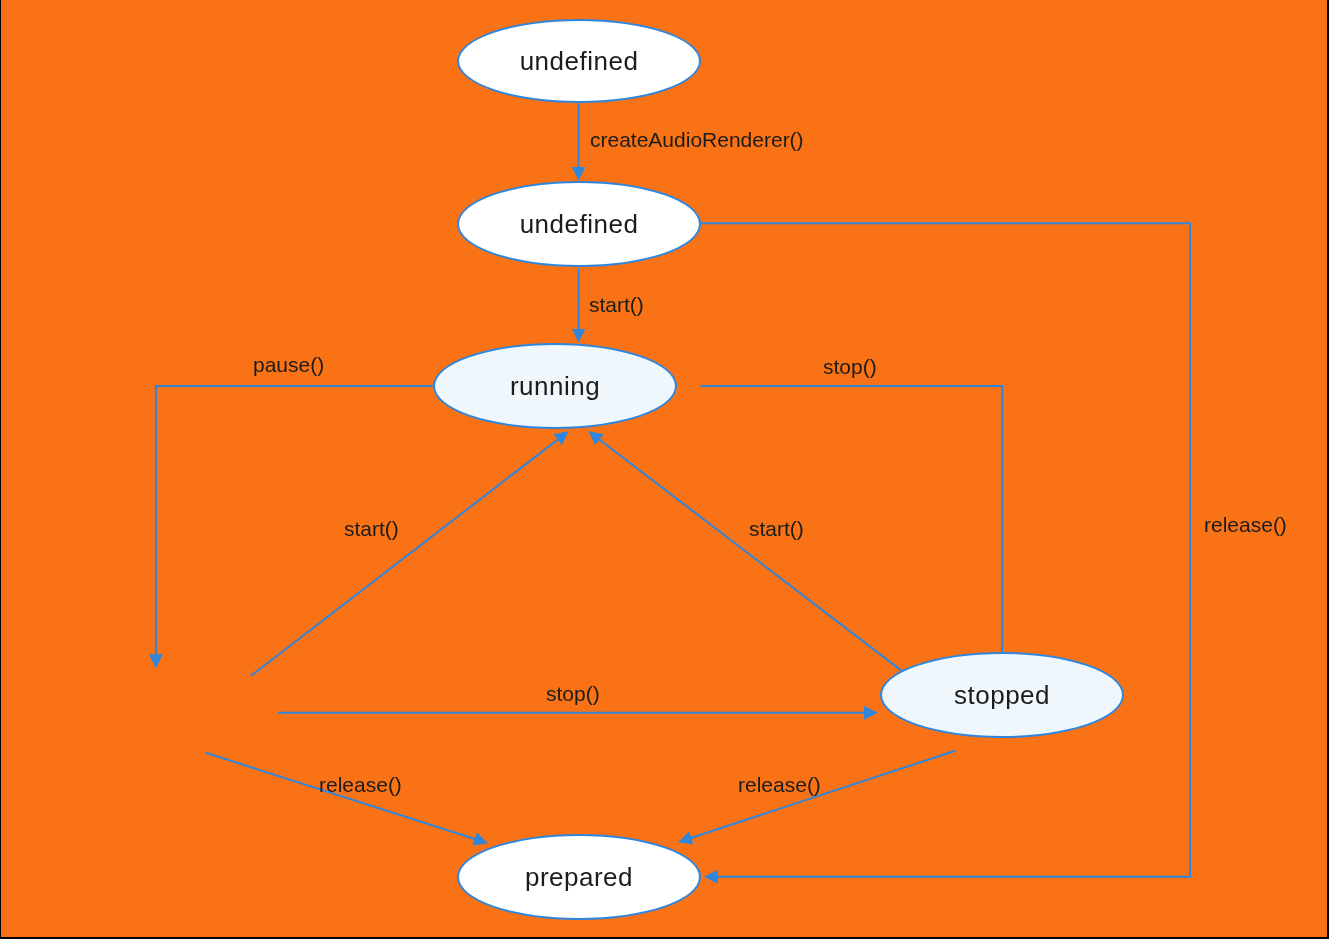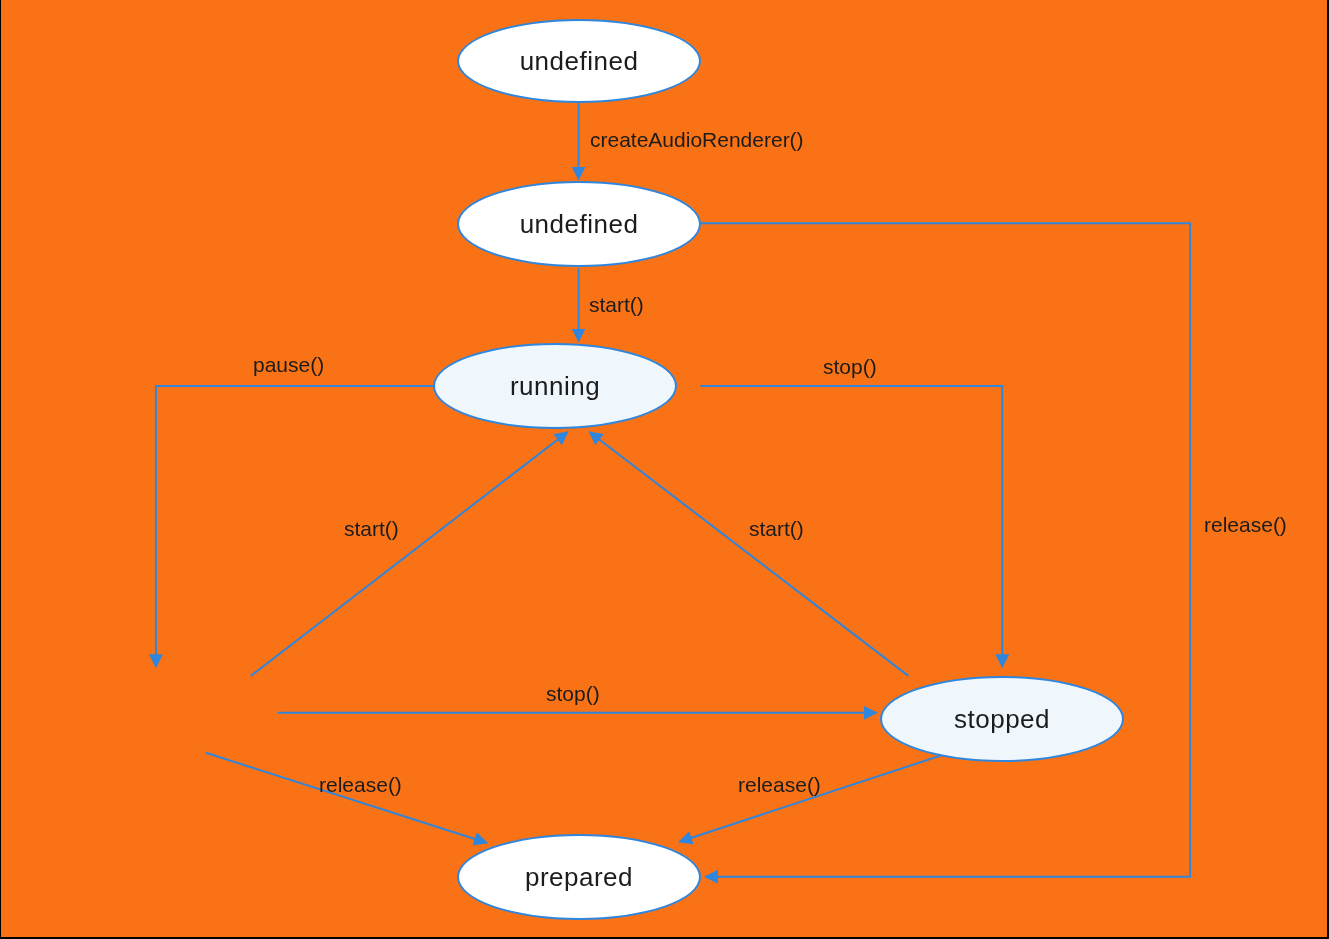--- a/index.html
+++ b/index.html
@@ -95,21 +95,21 @@
 
   <div class="state" style="left:456px; top:181px; width:244px; height:86px;">
     <span>undefined</span>
   </div>
 
   <div class="state filled" style="left:432px; top:343px; width:244px; height:86px;">
     <span>running</span>
   </div>
 
 
-  <div class="state filled" style="left:879px; top:676px; width:244px; height:86px;text-align:center;">
+  <div class="state filled" style="left:879px; top:652px; width:244px; height:86px;text-align:center;">
     <span>stopped</span>
   </div>
 
   <div class="state" style="left:456px; top:834px; width:244px; height:86px;">
     <span>prepared</span>
   </div>
 
   <div class="edge-label" style="left:589px; top:128px;">createAudioRenderer()</div>
 
   <div class="edge-label" style="left:588px; top:293px;">start()</div>

